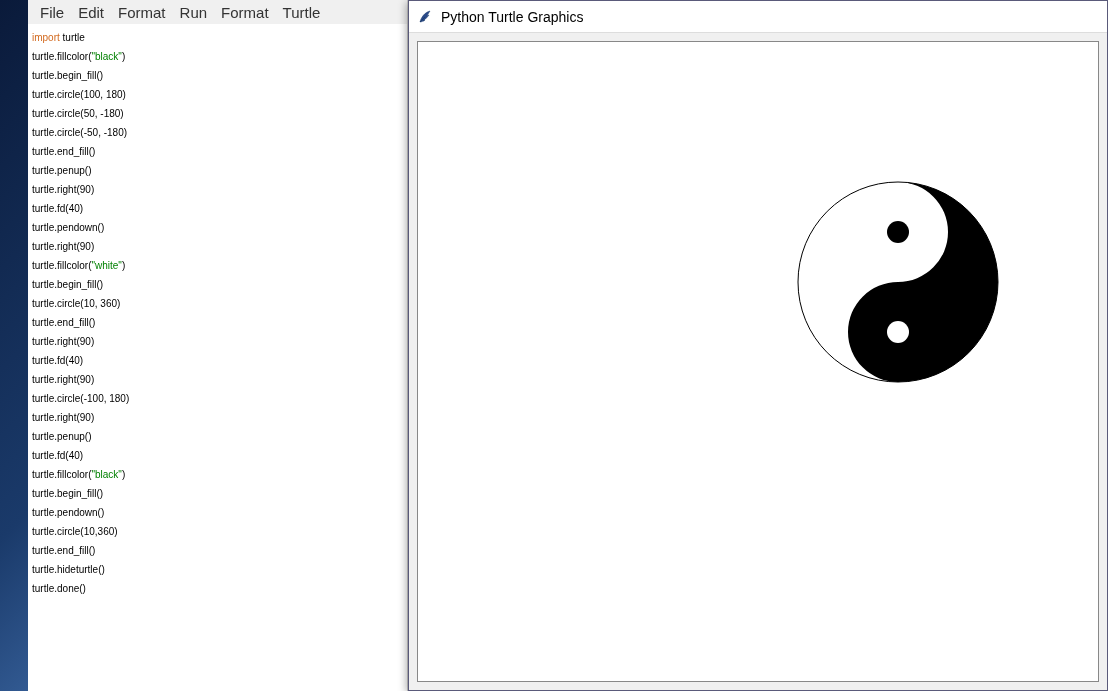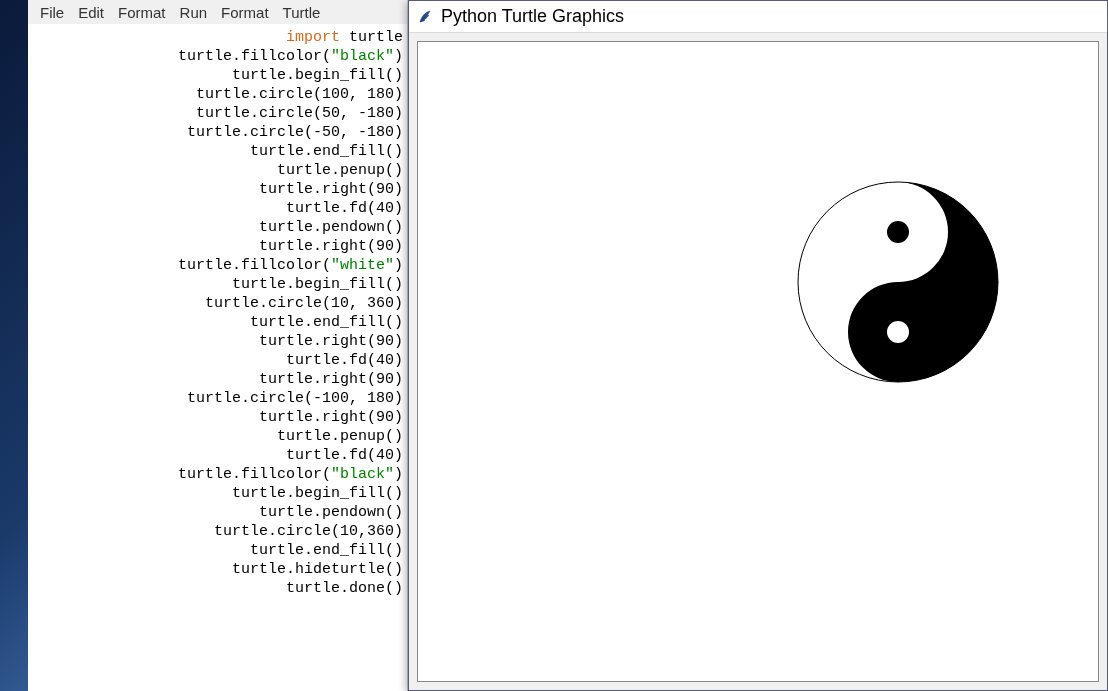--- a/index.html
+++ b/index.html
@@ -31,26 +31,25 @@
     color: #333;
     height: 24px;
     align-items: center;
   }
   .menu-item {
     padding: 0 6px;
     cursor: default;
   }
   .code-area {
     padding: 4px 4px;
-    font-family: Liberation Mono, monospace;
-    font-size: 15px;
+    font-family: Liberation Sans, sans-serif;
+    font-size: 10px;
     line-height: 19px;
     color: #000;
     white-space: pre;
-    text-align: right;
   }
   .kw-import { color: #d2691e; }
   .str-green { color: #008000; }
   .turtle-window {
     position: absolute;
     left: 408px;
     top: 0;
     width: 700px;
     height: 691px;
     background: #f0f0f0;
@@ -65,21 +64,21 @@
     background: #fff;
     border-bottom: 1px solid #ddd;
     gap: 8px;
   }
   .feather-icon {
     width: 16px;
     height: 16px;
     flex-shrink: 0;
   }
   .title-text {
-    font-size: 18px;
+    font-size: 14px;
     color: #000;
   }
   .canvas-frame {
     position: absolute;
     left: 8px;
     top: 40px;
     right: 8px;
     bottom: 8px;
     background: #fff;
     border: 1px solid #888;

